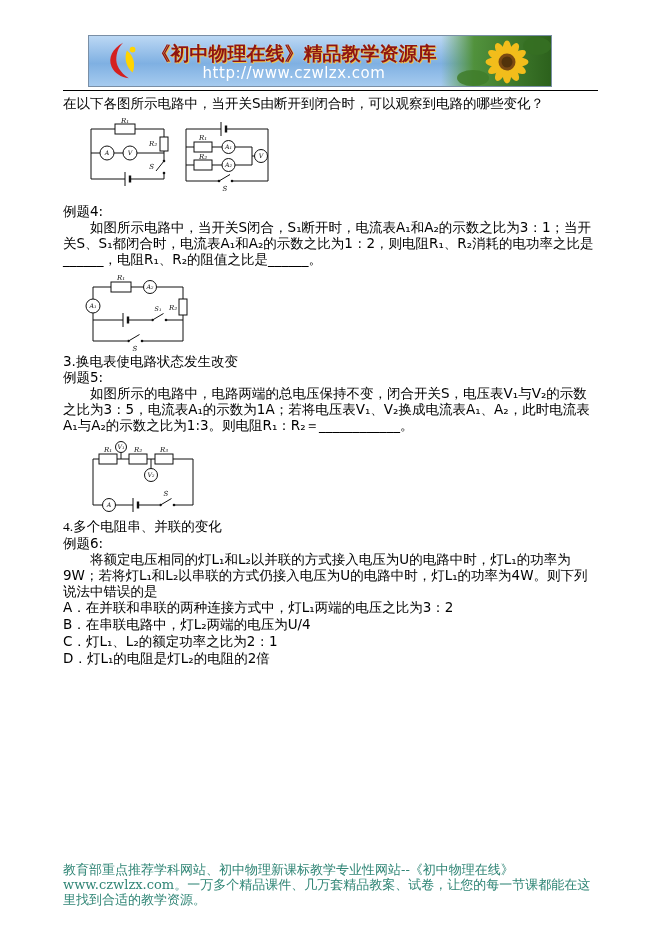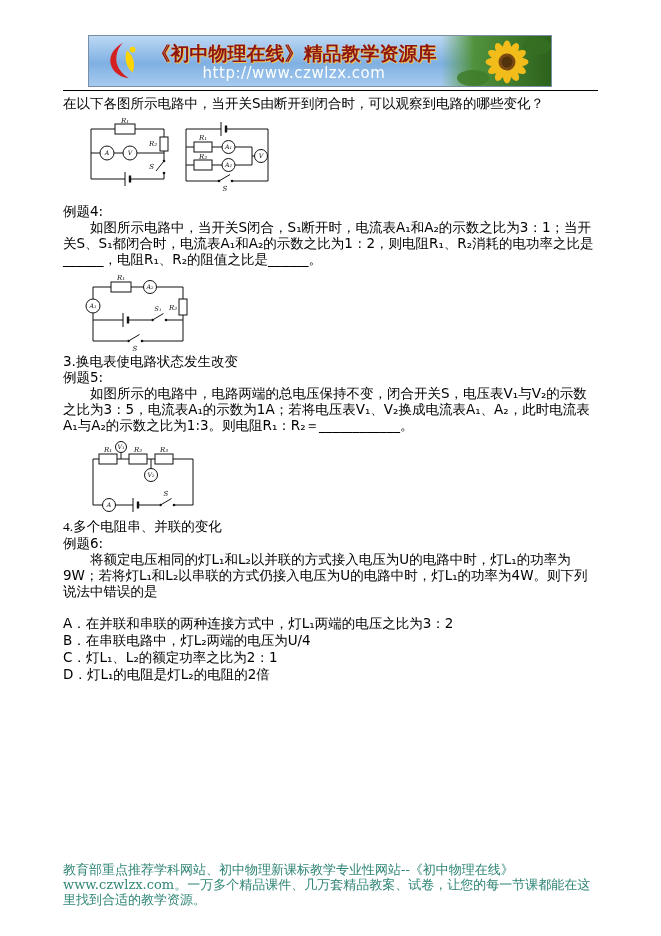--- a/index.html
+++ b/index.html
@@ -20,21 +20,21 @@
 
   
   .content{position:absolute;left:63px;top:95px;width:536px;font-size:13.5px;line-height:16px;}
   .content p{margin:0;}
   .indent{text-indent:2em;}
   .figures-row{margin:6px 0 0 22px;display:flex;gap:10px;align-items:flex-start;height:78px;}
   .figwrap3{margin:6px 0 0 22px;height:80px;}
   .figwrap4{margin:8px 0 0 22px;height:74px;}
   .mt8{margin-top:8px!important;}
   .mt4{margin-top:4px!important;font-family:Liberation Serif, serif;}
-  .options{margin-top:16px;}
+  .options{margin-top:0;}
   .options p{line-height:17px;}
 
   
   .circuit{display:block;}
   .circuit text{font-family:"DejaVu Serif","Liberation Serif",serif;font-style:italic;font-size:7px;fill:#111;}
   .circuit text.small{font-size:6.3px;}
 
   .footer{position:absolute;left:63px;top:862px;width:537px;font-family:"DejaVu Serif","Liberation Serif",serif;
           font-size:13px;line-height:15px;color:#2f8575;}
 </style>

